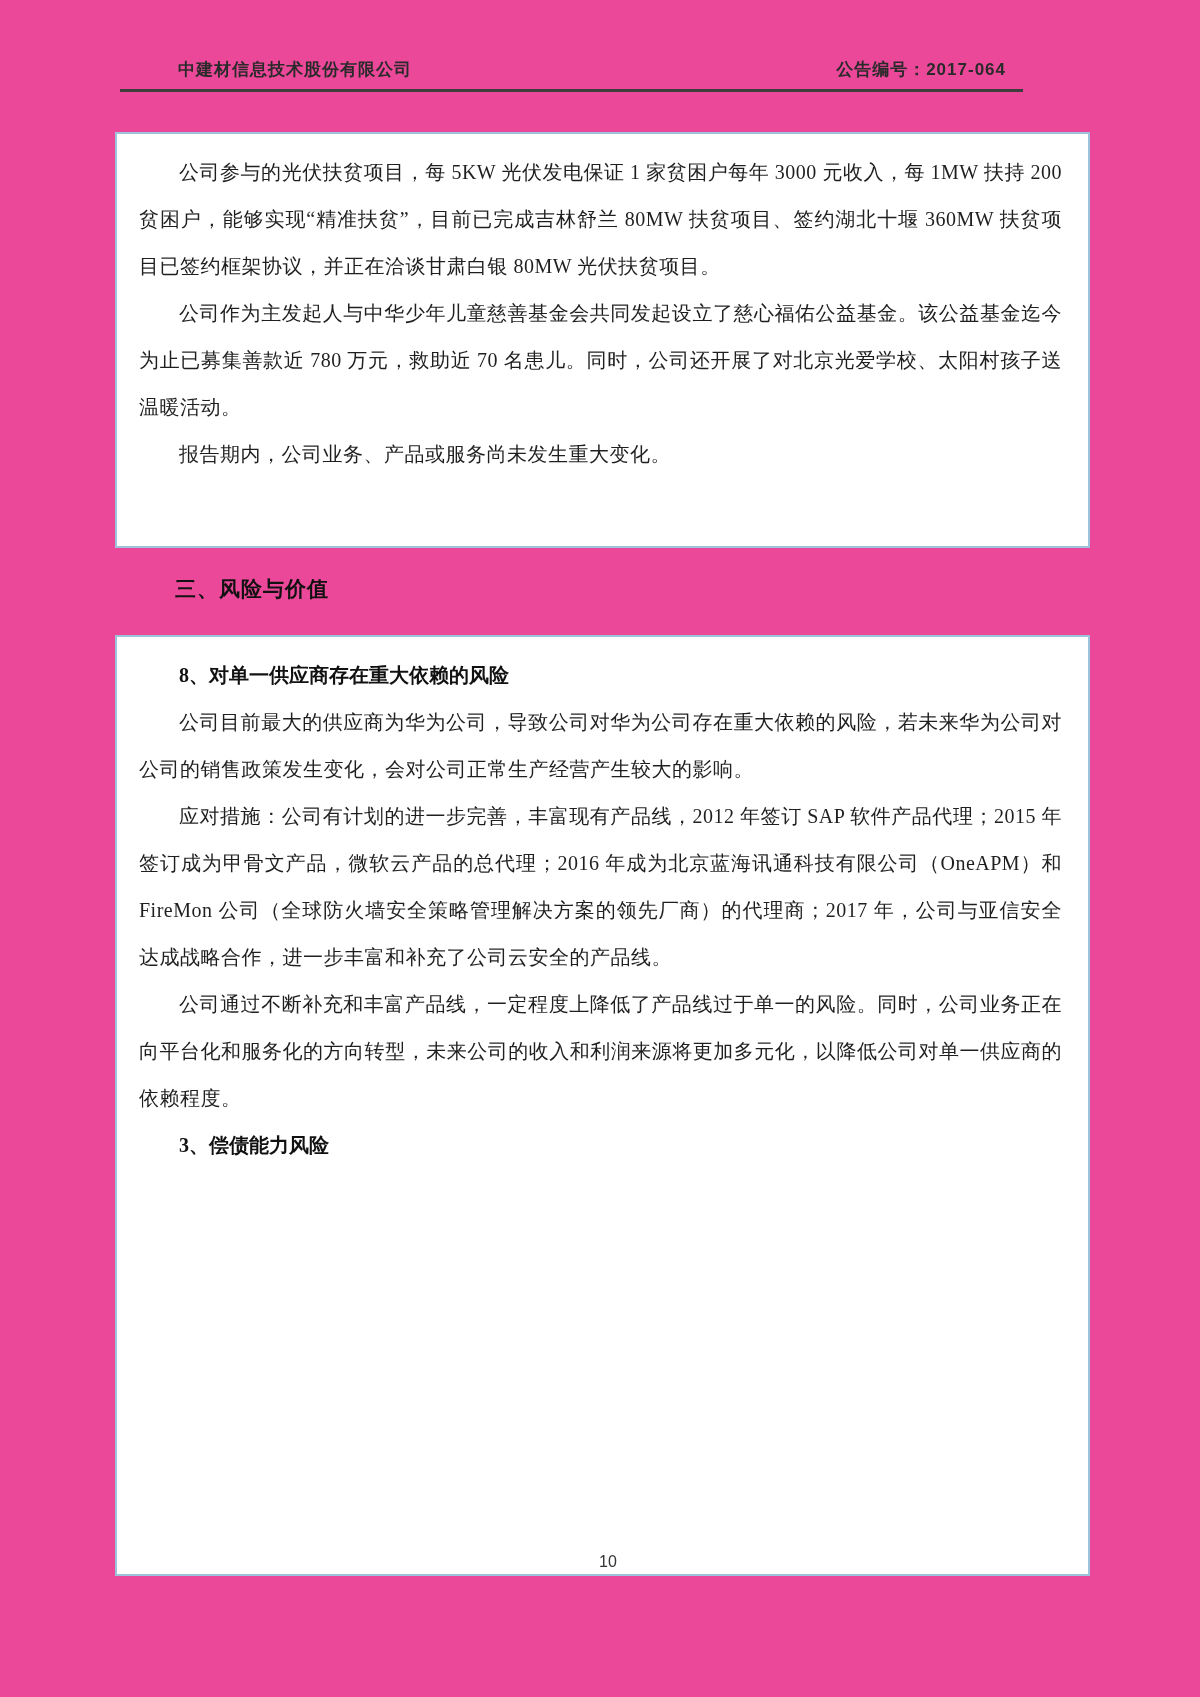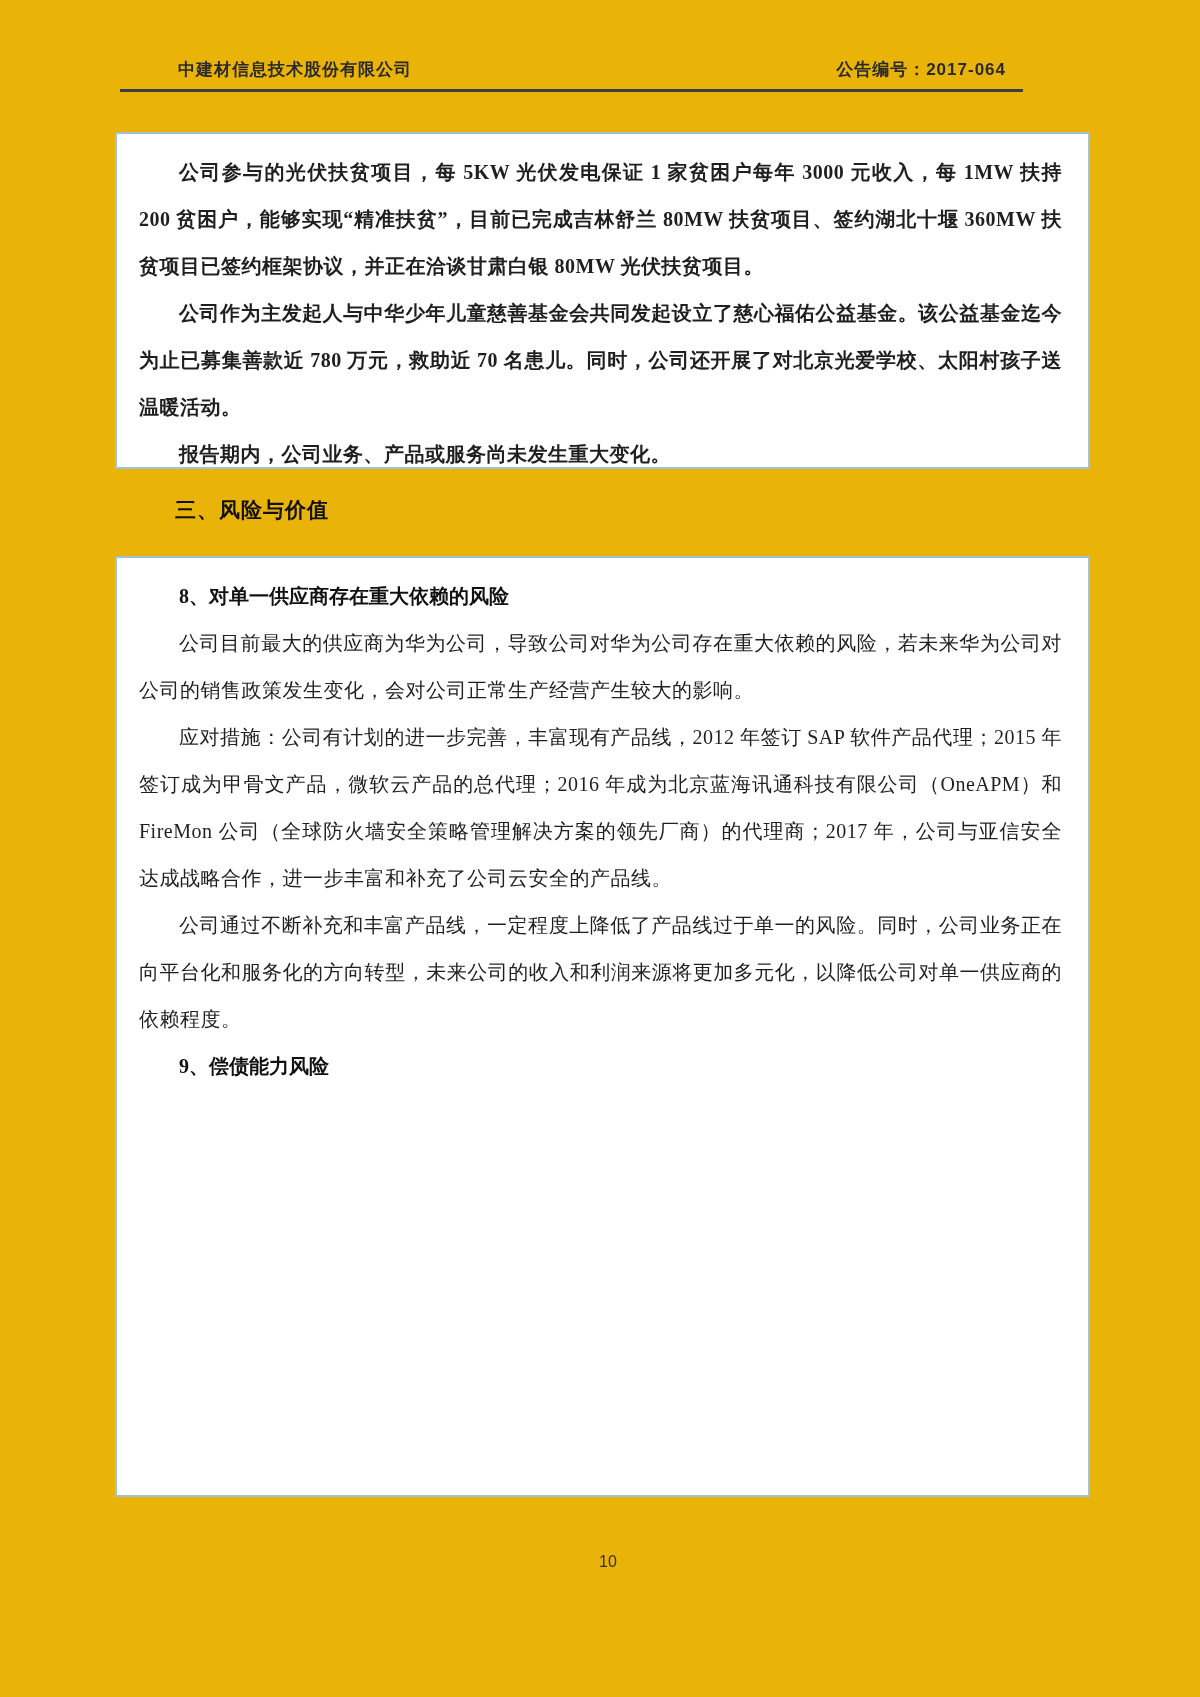--- a/index.html
+++ b/index.html
@@ -2,21 +2,21 @@
 <html><head>
 <meta charset="utf-8">
 <style>
   * { margin: 0; padding: 0; box-sizing: border-box; }
   html, body { background: #ffffff; }
   .page {
     position: relative;
     width: 1200px;
     height: 1697px;
     margin: 0 auto;
-    background: #eab308;
+    background: #ec4899;
     font-family: "Liberation Serif", serif;
     color: #1f1f1f;
     overflow: hidden;
   }
   
   .header-row {
     display: flex;
     justify-content: space-between;
     align-items: flex-end;
     margin: 58px 194px 0 178px;
@@ -32,21 +32,21 @@
     margin: 8px 177px 0 120px;
   }
   
   .text-box {
     margin-left: 115px;
     width: 975px;
     border: 2px solid #9cc2dc;
     background: #ffffff;
     padding: 15px 26px 10px 22px;
   }
-  .box-1 { margin-top: 40px; height: 337px; font-weight: bold; }
+  .box-1 { margin-top: 40px; height: 416px; }
   .box-2 { margin-top: 32px; height: 941px; }
   .para {
     font-size: 20px;
     line-height: 47px;
     text-align: justify;
     text-indent: 2em;
     letter-spacing: 0.5px;
     color: #1f1f1f;
   }
   .subheading {
@@ -94,18 +94,18 @@
     <p class="para">报告期内，公司业务、产品或服务尚未发生重大变化。</p>
   </div>
 
   <h2 class="section-heading">三、风险与价值</h2>
 
   <div class="text-box box-2">
     <p class="subheading">8、对单一供应商存在重大依赖的风险</p>
     <p class="para">公司目前最大的供应商为华为公司，导致公司对华为公司存在重大依赖的风险，若未来华为公司对公司的销售政策发生变化，会对公司正常生产经营产生较大的影响。</p>
     <p class="para">应对措施：公司有计划的进一步完善，丰富现有产品线，2012 年签订 SAP 软件产品代理；2015 年签订成为甲骨文产品，微软云产品的总代理；2016 年成为北京蓝海讯通科技有限公司（OneAPM）和 FireMon 公司（全球防火墙安全策略管理解决方案的领先厂商）的代理商；2017 年，公司与亚信安全达成战略合作，进一步丰富和补充了公司云安全的产品线。</p>
     <p class="para">公司通过不断补充和丰富产品线，一定程度上降低了产品线过于单一的风险。同时，公司业务正在向平台化和服务化的方向转型，未来公司的收入和利润来源将更加多元化，以降低公司对单一供应商的依赖程度。</p>
-    <p class="subheading">9、偿债能力风险</p>
+    <p class="subheading">3、偿债能力风险</p>
   </div>
 
   <div class="footer">10</div>
 
 </div>
 
 </body></html>

